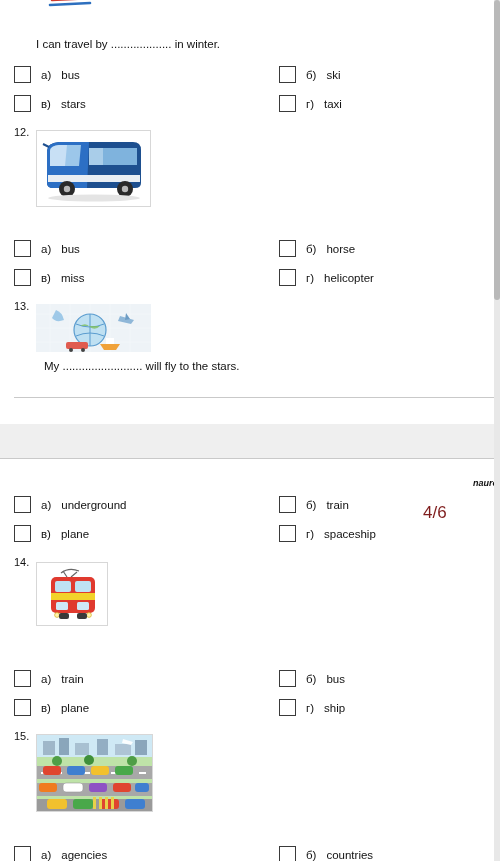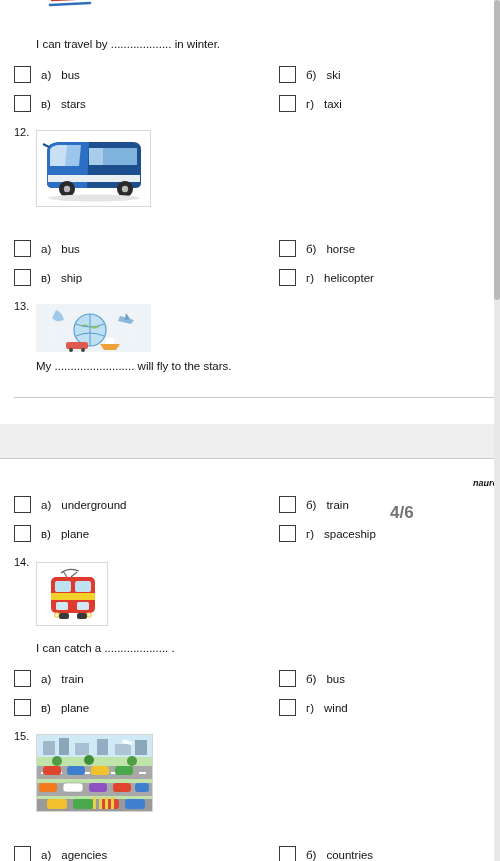--- a/index.html
+++ b/index.html
@@ -81,22 +81,23 @@
     position:absolute;
     font-size:9px;
     font-weight:bold;
     font-style:italic;
     color:#111;
     right:2px;
   }
   .pagecount{
     position:absolute;
     font-size:17px;
-    color:#737373;
-    font-weight:bold;
+    color:#7f1d1d;
+    font-weight:normal;
+    margin-left:33px;
   }
   
   .img-frame{
     position:absolute;
     background:#fff;
     overflow:hidden;
   }
   .img-frame.bord{border:1px solid #d7d7d7;}
 </style>
 </head>
@@ -190,21 +191,21 @@
         <div class="ans right">
           <span class="box"></span>
           <span>б)</span>
           <span>horse</span>
         </div>
       </div>
       <div class="ansrow">
         <div class="ans left">
           <span class="box"></span>
           <span>в)</span>
-          <span>ship</span>
+          <span>miss</span>
         </div>
         <div class="ans right">
           <span class="box"></span>
           <span>г)</span>
           <span>helicopter</span>
         </div>
       </div>
     </div>
   </div>
 
@@ -228,21 +229,21 @@
         <circle cx="35" cy="46" r="2" fill="#444"></circle>
         <circle cx="47" cy="46" r="2" fill="#444"></circle>
 
         <path d="M64 40 h20 l-4 6 h-12 z" fill="#f0a23a"></path>
         <rect x="70" y="34" width="8" height="6" fill="#ffffff"></rect>
 
         <path d="M20 6 q6 2 8 10 q-8 3 -12 -2 z" fill="#9fc9e8"></path>
       </svg>
     </div>
 
-    <div class="prompt" style="position:absolute;left:0;top:60px;">My ......................... will fly to the stars.</div>
+    <div class="prompt" style="position:absolute;left:8px;top:60px;">My ......................... will fly to the stars.</div>
   </div>
 
   <hr class="divider" style="position:absolute;left:14px;top:397px;width:480px;">
   <div class="gapband" style="position:absolute;left:0;top:424px;"></div>
   <hr class="divider" style="position:absolute;left:0;top:458px;width:500px;">
 
   <div class="watermark" style="top:478px;">nauro</div>
   <div class="pagecount" style="left:390px;top:503px;">4/6</div>
 
   <div class="answers" style="position:absolute;left:0;top:490px;width:494px;">
@@ -292,21 +293,20 @@
         <rect x="40" y="39" width="12" height="8" rx="1.5" fill="#cfe9f7"></rect>
 
         <circle cx="20" cy="52" r="2.4" fill="#fff3b0" stroke="#c9a400" stroke-width="0.6"></circle>
         <circle cx="52" cy="52" r="2.4" fill="#fff3b0" stroke="#c9a400" stroke-width="0.6"></circle>
 
         <rect x="22" y="50" width="10" height="6" rx="2" fill="#3a3a3a"></rect>
         <rect x="40" y="50" width="10" height="6" rx="2" fill="#3a3a3a"></rect>
       </svg>
     </div>
 
-    <div class="prompt" style="position:absolute;left:0;top:86px;">I can catch a .................... .</div>
 
     <div class="answers" style="position:absolute;left:0;top:108px;width:494px;">
       <div class="ansrow">
         <div class="ans left">
           <span class="box"></span>
           <span>а)</span>
           <span>train</span>
         </div>
         <div class="ans right">
           <span class="box"></span>
@@ -316,21 +316,21 @@
       </div>
       <div class="ansrow">
         <div class="ans left">
           <span class="box"></span>
           <span>в)</span>
           <span>plane</span>
         </div>
         <div class="ans right">
           <span class="box"></span>
           <span>г)</span>
-          <span>wind</span>
+          <span>ship</span>
         </div>
       </div>
     </div>
   </div>
 
   <div class="qblock" style="position:absolute;left:0;top:730px;width:494px;height:131px;">
     <div class="qnum" style="top:0;">15.</div>
 
     <div class="img-frame bord" style="left:36px;top:4px;width:115px;height:76px;">
       <svg width="115" height="76" viewBox="0 0 115 76">

